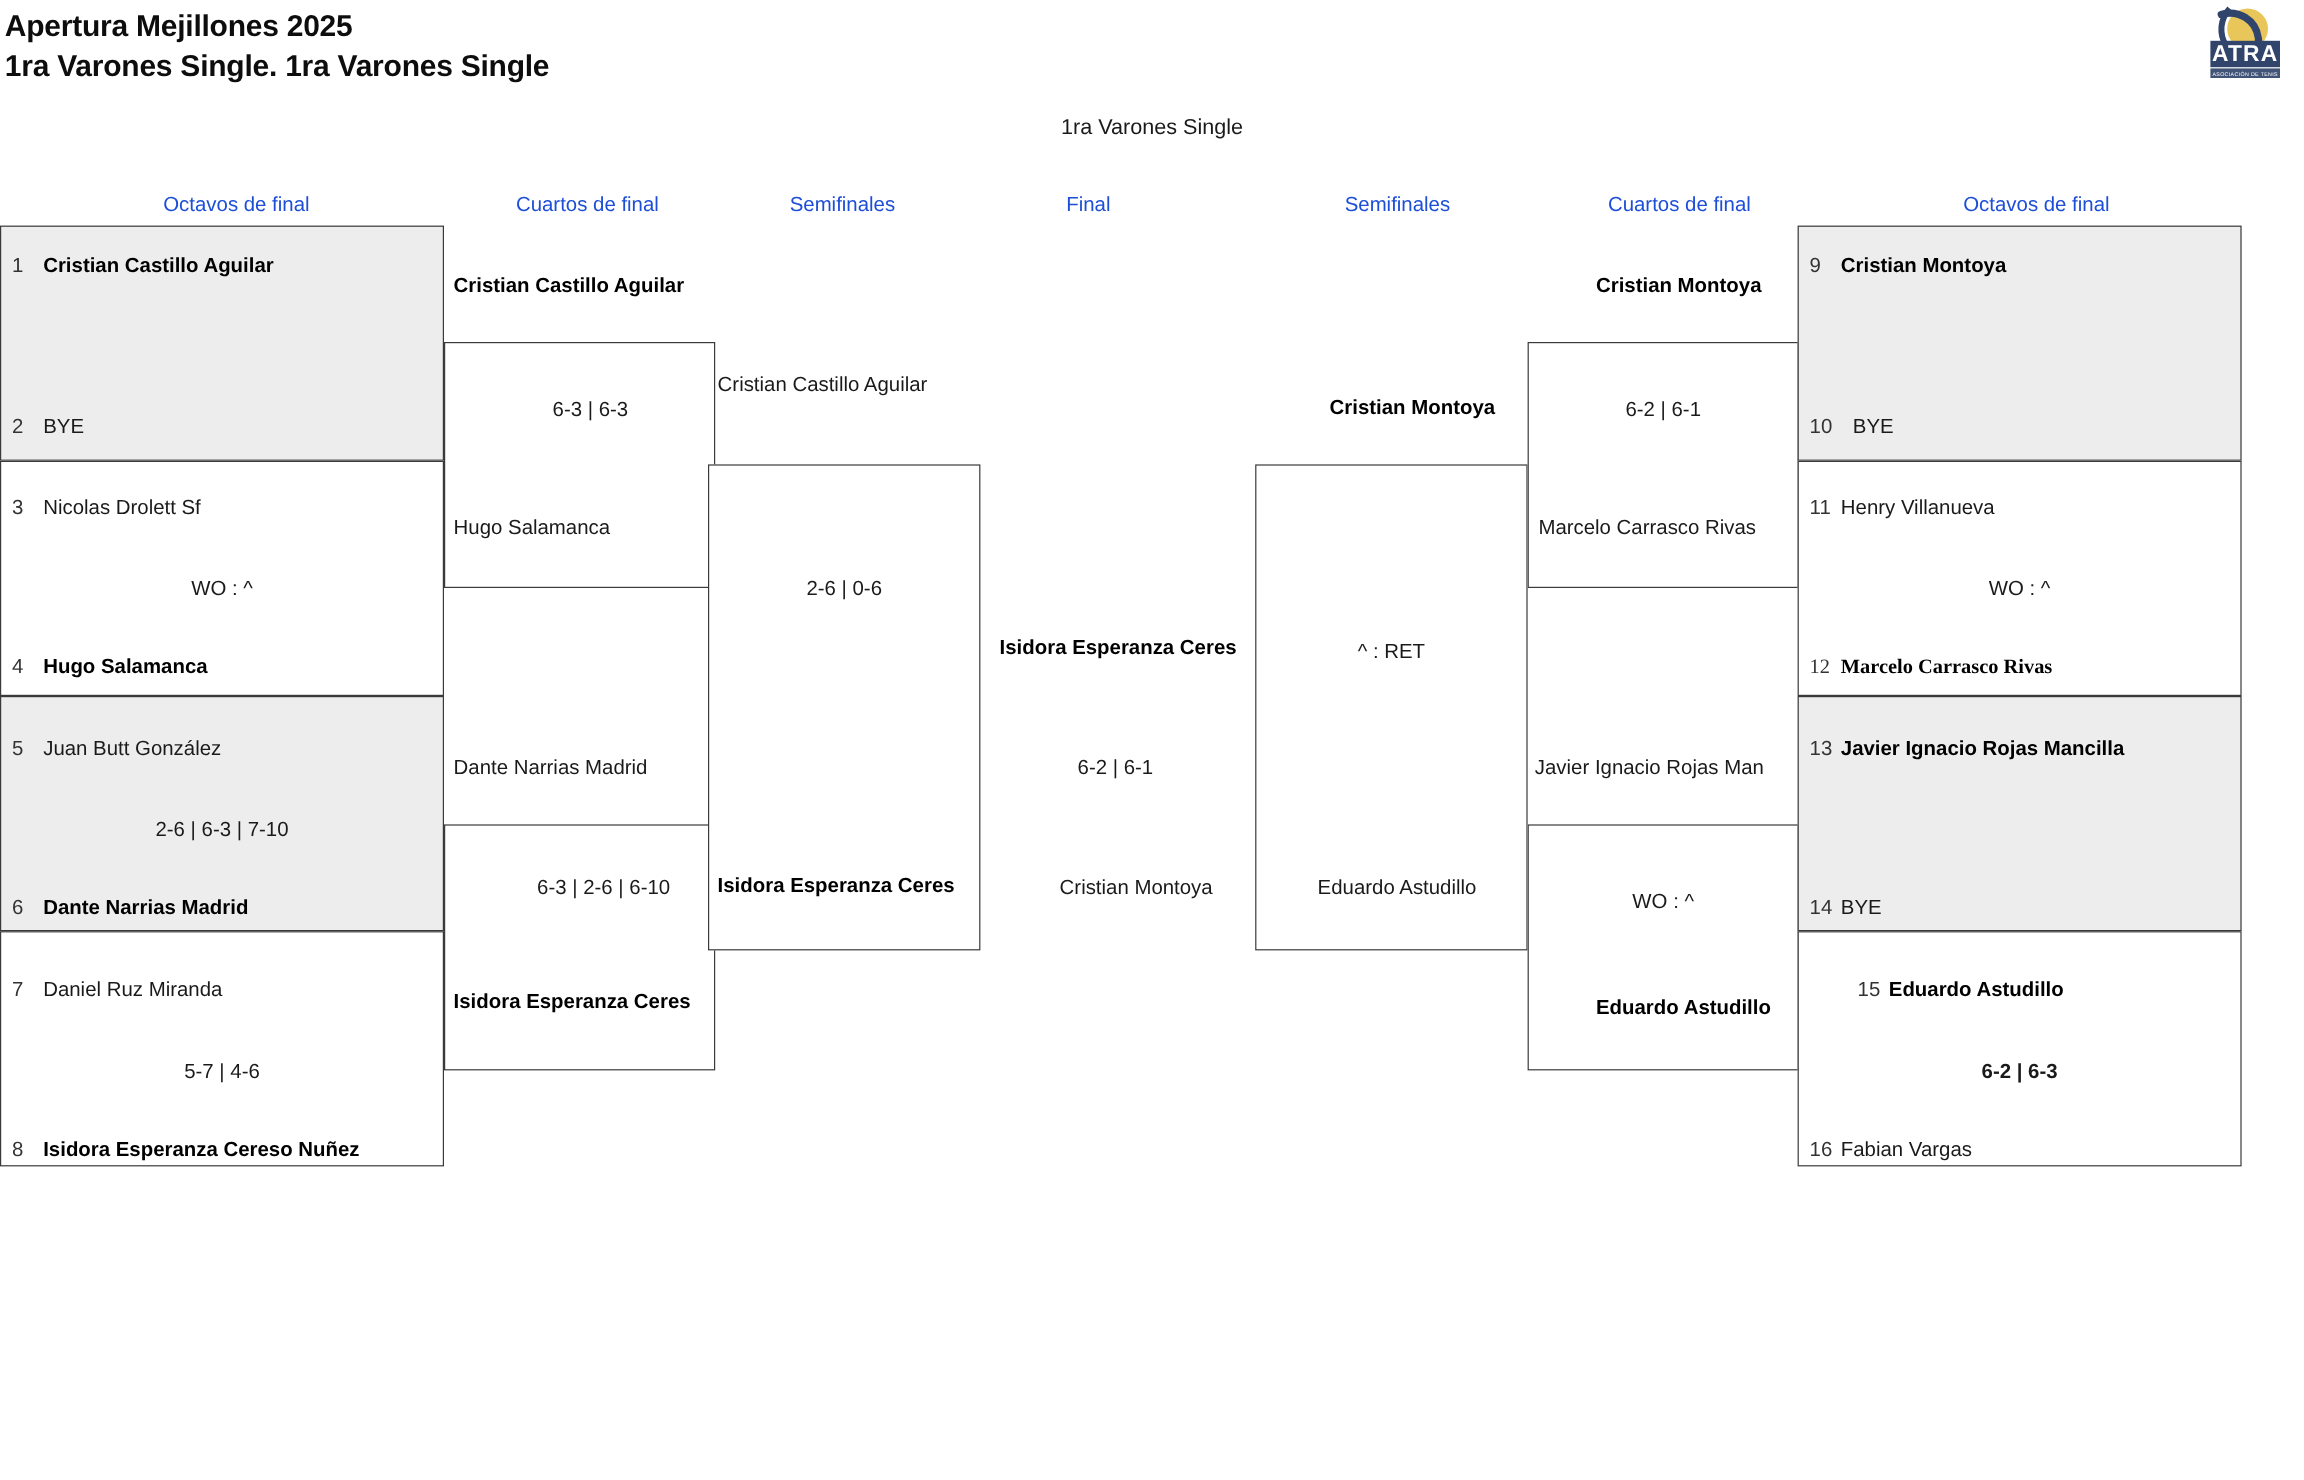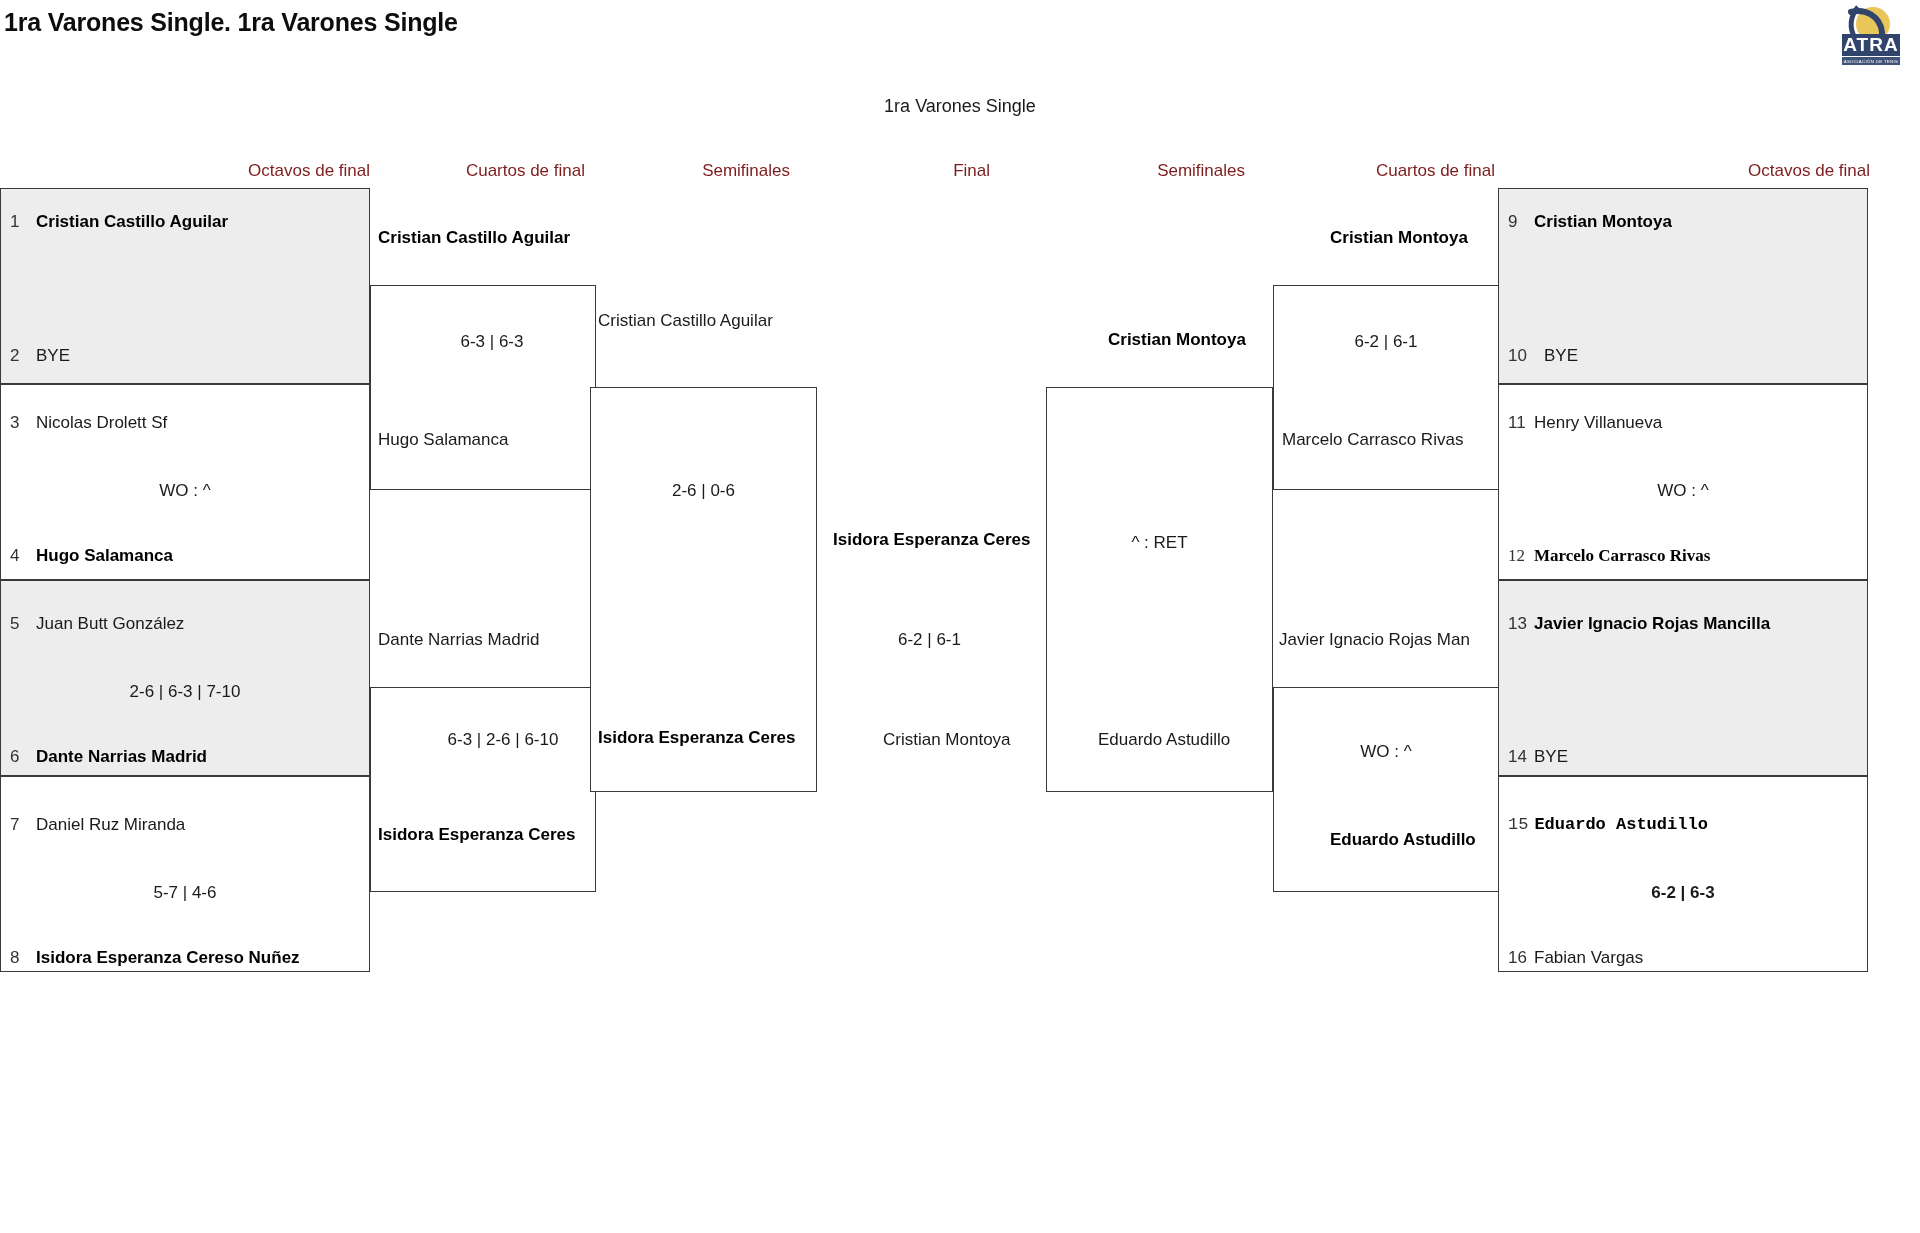--- a/index.html
+++ b/index.html
@@ -34,23 +34,24 @@
     text-align: center;
     font-size: 18px;
     color: #1a1a1a;
   }
 
   
   .round-head {
     position: absolute;
     top: 161px;
     font-size: 17px;
-    color: #7f1d1d;
-    text-align: right;
-    white-space: nowrap;
+    color: #1d4ed8;
+    text-align: center;
+    white-space: nowrap;
+    margin-left: 12px;
   }
 
   
   .cell {
     position: absolute;
     border: 1px solid #3a3a3a;
     background: #ffffff;
   }
   .cell.shaded { background: #ededed; }
 
@@ -82,20 +83,21 @@
   
   .clip { position: absolute; overflow: hidden; }
   .clip .slot { position: static; display: block; }
 </style>
 </head>
 <body>
 
 <div id="root">
 
   <div class="title-block">
+    <div class="title-line">Apertura Mejillones 2025</div>
     <div class="title-line">1ra Varones Single. 1ra Varones Single</div>
   </div>
 
   <svg class="logo" viewBox="0 0 84 66">
     <circle cx="49" cy="22" r="17" fill="#e8c65a"></circle>
     <path d="M27 10 C41 6 56 14 58 30 C59 38 55 44 49 47" fill="none" stroke="#31446b" stroke-width="6" stroke-linecap="round"></path>
     <path d="M34 5 C26 14 25 26 31 36" fill="none" stroke="#31446b" stroke-width="5"></path>
     <rect x="18" y="32" width="58" height="22" fill="#31446b"></rect>
     <text x="47" y="49" font-family="'Liberation Sans', sans-serif" font-size="19" font-weight="700" fill="#ffffff" text-anchor="middle" letter-spacing="1">ATRA</text>
     <rect x="18" y="55" width="58" height="8" fill="#31446b" opacity="0.92"></rect>
@@ -211,21 +213,21 @@
   <div class="cell shaded" style="left:1498px;top:580px;width:370px;height:196px;"></div>
   <div class="slot win" style="left:1508px;top:614px;">
     <span class="seed" style="margin-right: 6px;">13</span><span class="nm">Javier Ignacio Rojas Mancilla</span>
   </div>
   <div class="score" style="left:1558px;top:682px;width:250px;"></div>
   <div class="slot" style="left:1508px;top:747px;">
     <span class="seed" style="margin-right: 6px;">14</span><span class="nm">BYE</span>
   </div>
 
   <div class="cell" style="left:1498px;top:776px;width:370px;height:196px;"></div>
-  <div class="slot win" style="left:1508px;top:815px;font-family:Liberation Mono, monospace;">
+  <div class="slot win" style="left:1548px;top:815px;">
     <span class="seed" style="margin-right: 6px;">15</span><span class="nm">Eduardo Astudillo</span>
   </div>
   <div class="score" style="left:1558px;top:883px;width:250px;font-weight:bold;">6-2 | 6-3</div>
   <div class="slot" style="left:1508px;top:948px;">
     <span class="seed" style="margin-right: 6px;">16</span><span class="nm">Fabian Vargas</span>
   </div>
 
 </div>
 
 </body></html>

